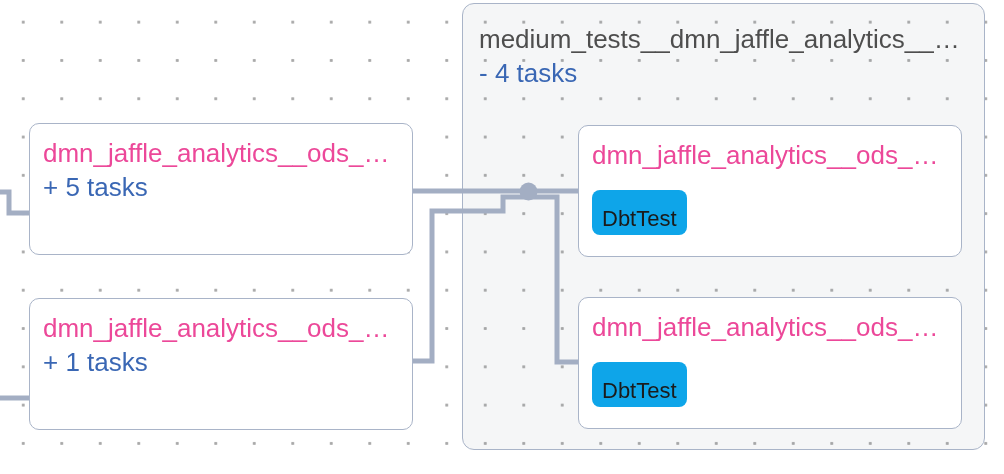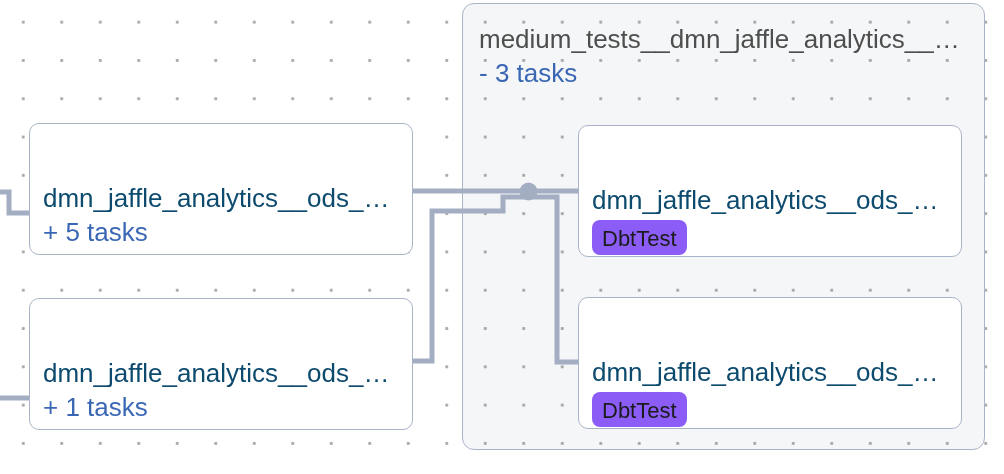--- a/index.html
+++ b/index.html
@@ -59,38 +59,37 @@
     box-sizing: border-box;
     background: #ffffff;
     border: 1.5px solid #a9b4c8;
     border-radius: 10px;
     padding: 12px 14px 0 13px;
     overflow: hidden;
   }
   .node-title {
     font-size: 26px;
     line-height: 34px;
-    color: #0c4a6e;
+    color: #ec4899;
     white-space: nowrap;
     overflow: hidden;
-    margin-top: 45px;
   }
   .node--upstream-top  { left: 29px;  top: 123px; }
   .node--upstream-bot  { left: 29px;  top: 298px; }
   .node--child-top     { left: 578px; top: 125px; }
   .node--child-bot     { left: 578px; top: 297px; }
 
   .badge {
     display: inline-block;
-    margin-top: 3px;
-    background: #8b5cf6;
+    margin-top: 18px;
+    background: #0ea5e9;
     color: #1b1b1b;
     font-size: 22px;
     line-height: 26px;
-    padding: 6px 10px 3px 10px;
+    padding: 16px 10px 3px 10px;
     border-radius: 8px;
     white-space: nowrap;
   }
 
   
   .edges {
     position: absolute;
     left: 0;
     top: 0;
     pointer-events: none;
@@ -105,21 +104,21 @@
     stroke: none;
   }
 </style>
 </head>
 <body>
 
 <div class="canvas">
 
   <div class="group">
     <div class="group-title">medium_tests__dmn_jaffle_analytics__…</div>
-    <div class="toggle-link">- 3 tasks</div>
+    <div class="toggle-link">- 4 tasks</div>
   </div>
 
   <svg class="edges" width="1004" height="474" viewBox="0 0 1004 474">
     <polyline points="0,192 9,192 9,213 31,213"></polyline>
     <polyline points="0,398 31,398"></polyline>
     <polyline points="411,191 580,191"></polyline>
     <polyline points="410,361 432,361 432,211 503,211 503,197 528,197"></polyline>
     <polyline points="528,197 557,197 557,362 580,362"></polyline>
     <circle cx="528.5" cy="191.5" r="9"></circle>
   </svg>

